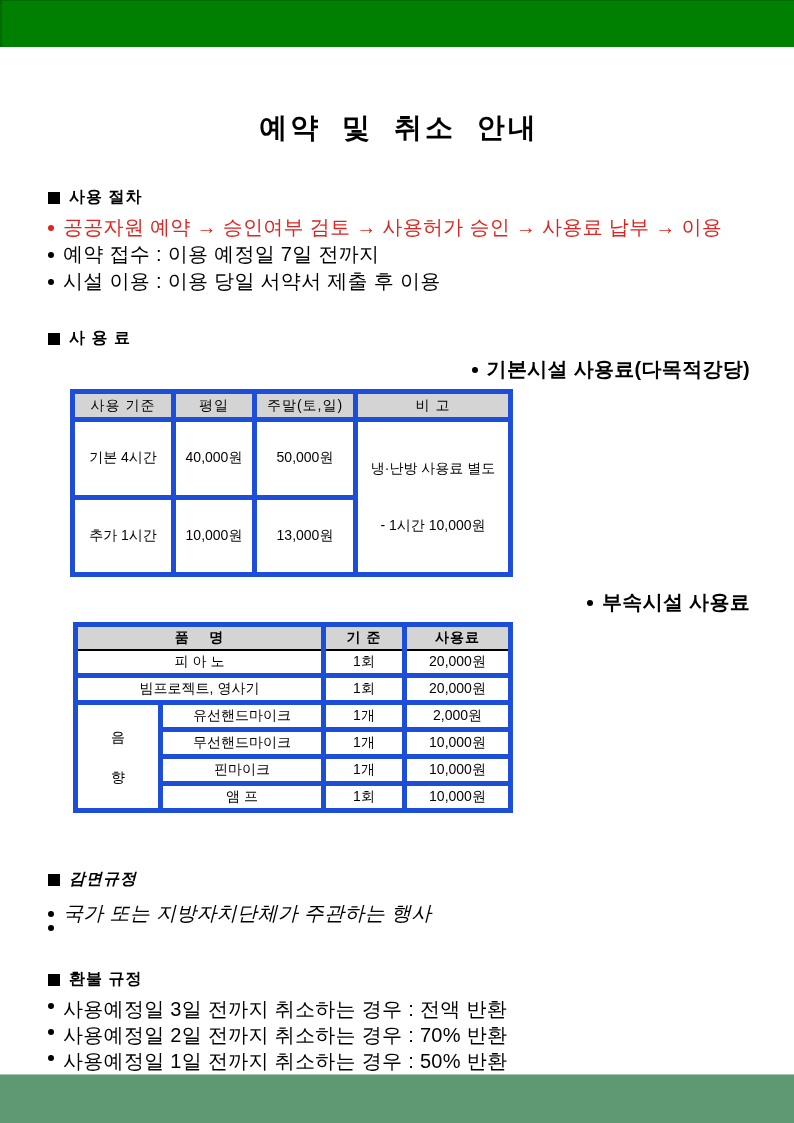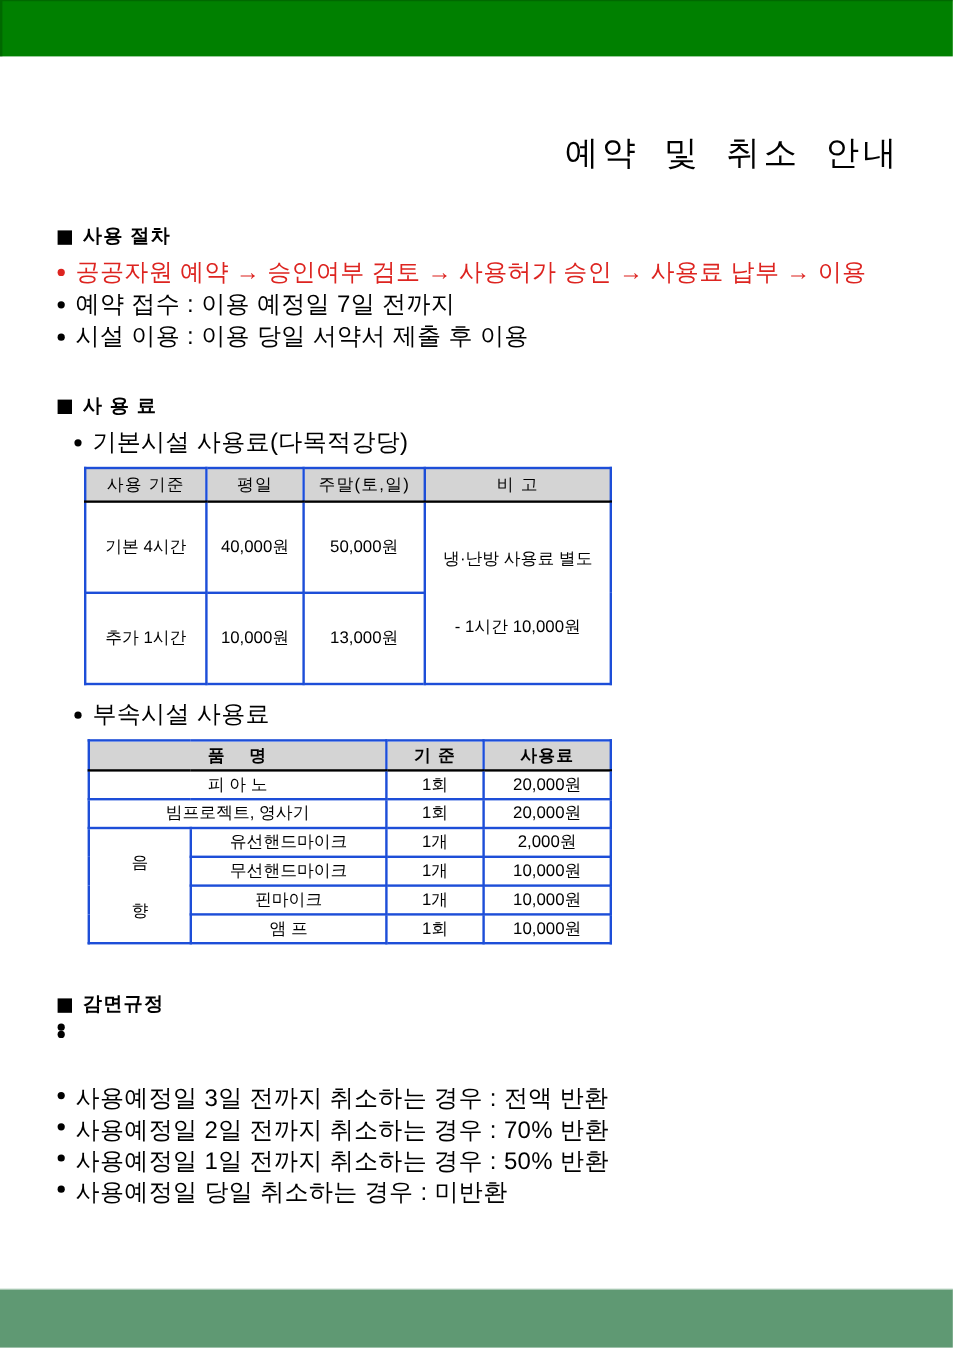--- a/index.html
+++ b/index.html
@@ -22,57 +22,57 @@
     border-left:2px solid rgba(0,60,0,.35);
     border-top:1px solid rgba(0,60,0,.35);
   }
   .bottom-bar{
     position:absolute;bottom:0;left:0;width:794px;height:49px;
     background:var(--footer-bar);
     border-top:1px solid rgba(255,255,255,.45);
   }
   .content{position:absolute;top:47px;left:0;width:794px;padding:0 44px 0 48px;}
   .doc-title{
-    margin-top:62px;text-align:right;
-    font-size:28px;font-weight:normal;letter-spacing:3px;word-spacing:10px;
+    margin-top:62px;text-align:center;
+    font-size:28px;font-weight:bold;letter-spacing:3px;word-spacing:10px;
   }
   .section{margin-top:0;}
   .section-heading{
     display:flex;align-items:center;gap:9px;
     font-size:16px;font-weight:bold;letter-spacing:1px;
   }
   .square-marker{
     width:12px;height:12px;background:#000;flex:0 0 auto;display:inline-block;
   }
   .bullet-list{list-style:none;}
   .bullet-item{
     display:flex;align-items:baseline;gap:9px;
     font-size:20px;line-height:27px;letter-spacing:.3px;
   }
   .bullet-dot{
     width:6px;height:6px;border-radius:50%;background:#000;
     flex:0 0 auto;position:relative;top:-3px;
   }
   .bullet-item.red{color:var(--accent-red);}
-  .bullet-item.bold-label{font-weight:normal;}
+  .bullet-item.bold-label{font-weight:bold;justify-content:flex-end;}
   
   .sec-procedure{margin-top:40px;}
   .sec-procedure .bullet-list{margin-top:6px;}
   .sec-fees{margin-top:33px;}
   .sec-fees .sub-label{margin-top:7px;margin-left:14px;line-height:26px;}
-  .sec-reduction{margin-top:40px;}
+  .sec-reduction{margin-top:56px;font-style:italic;}
   .sec-reduction .bullet-list{margin-top:8px;}
   .sec-reduction .bullet-item{line-height:30px;}
   .sec-refund{margin-top:35px;}
   .sec-refund .bullet-list{margin-top:6px;}
   .sec-refund .bullet-item{line-height:26px;align-items:center;}
   
   table{border-collapse:collapse;font-size:14px;table-layout:fixed;}
   th,td{
-    border:2px solid #1d4ed8;text-align:center;vertical-align:middle;
+    border:5px solid #1d4ed8;text-align:center;vertical-align:middle;
     padding:2px 4px;white-space:pre;overflow:hidden;
   }
   th{background:var(--table-header-bg);font-weight:normal;letter-spacing:1px;}
   .basic-fee-table{margin:7px 0 0 22px;width:438px;}
   .basic-fee-table{border:2px solid #000;}
   .basic-fee-table th{height:28px;border-bottom:2px solid #000;}
   .basic-fee-table td{height:26px;}
   .basic-fee-table col.c0{width:101px}.basic-fee-table col.c1{width:81px}
   .basic-fee-table col.c2{width:101px}.basic-fee-table col.c3{width:155px}
   .note-cell div{line-height:25px;}
@@ -211,28 +211,33 @@
   </div>
 
   <div class="section sec-reduction">
     <div class="section-heading">
       <span class="square-marker"></span>
       <span>감면규정</span>
     </div>
     <ul class="bullet-list">
       <li class="bullet-item">
         <span class="bullet-dot"></span>
+        <span>국가 또는 지방자치단체가 주관하는 행사</span>
       </li>
       <li class="bullet-item">
         <span class="bullet-dot"></span>
       </li>
     </ul>
   </div>
 
   <div class="section sec-refund">
+    <div class="section-heading">
+      <span class="square-marker"></span>
+      <span>환불 규정</span>
+    </div>
     <ul class="bullet-list">
       <li class="bullet-item">
         <span class="bullet-dot"></span>
         <span>사용예정일 3일 전까지 취소하는 경우 : 전액 반환</span>
       </li>
       <li class="bullet-item">
         <span class="bullet-dot"></span>
         <span>사용예정일 2일 전까지 취소하는 경우 : 70% 반환</span>
       </li>
       <li class="bullet-item">

